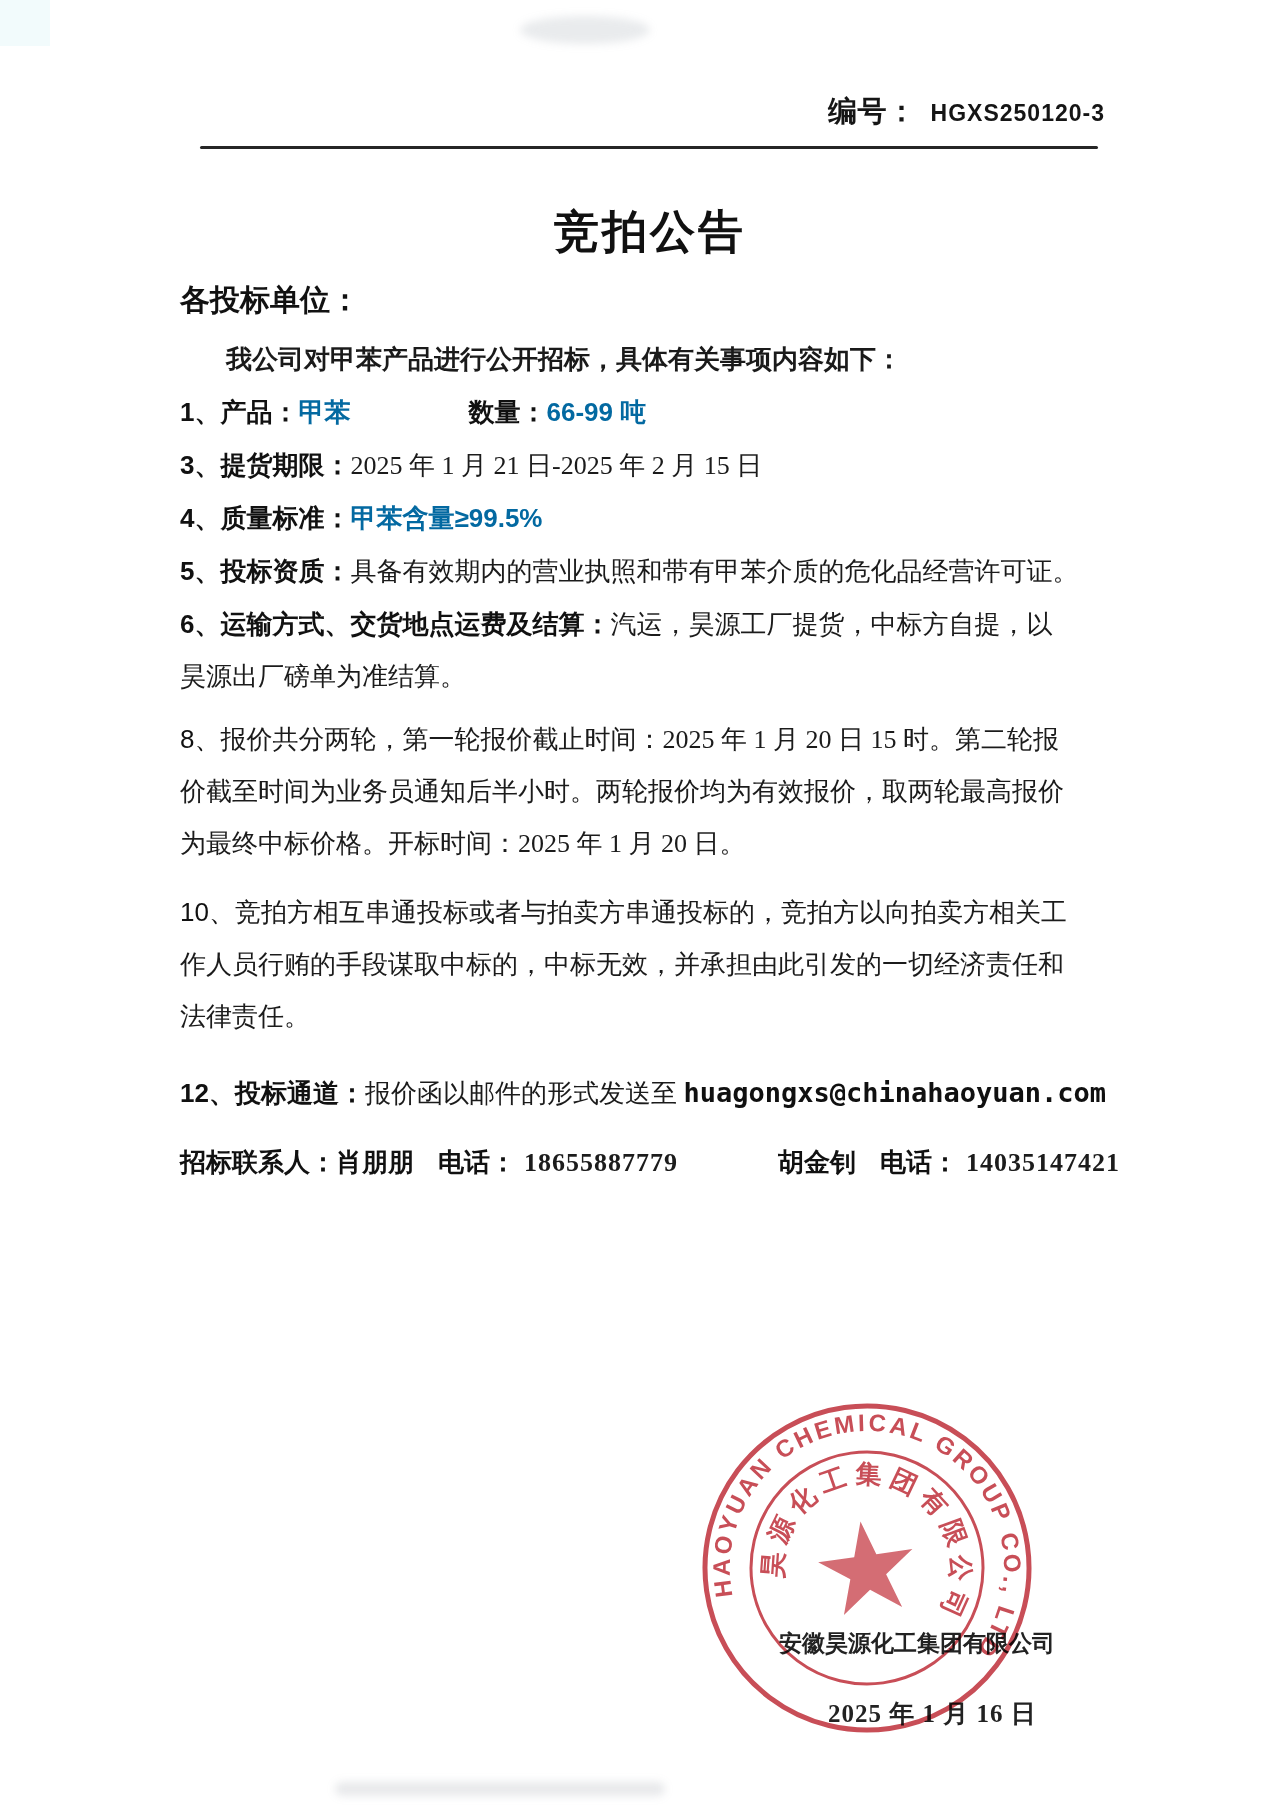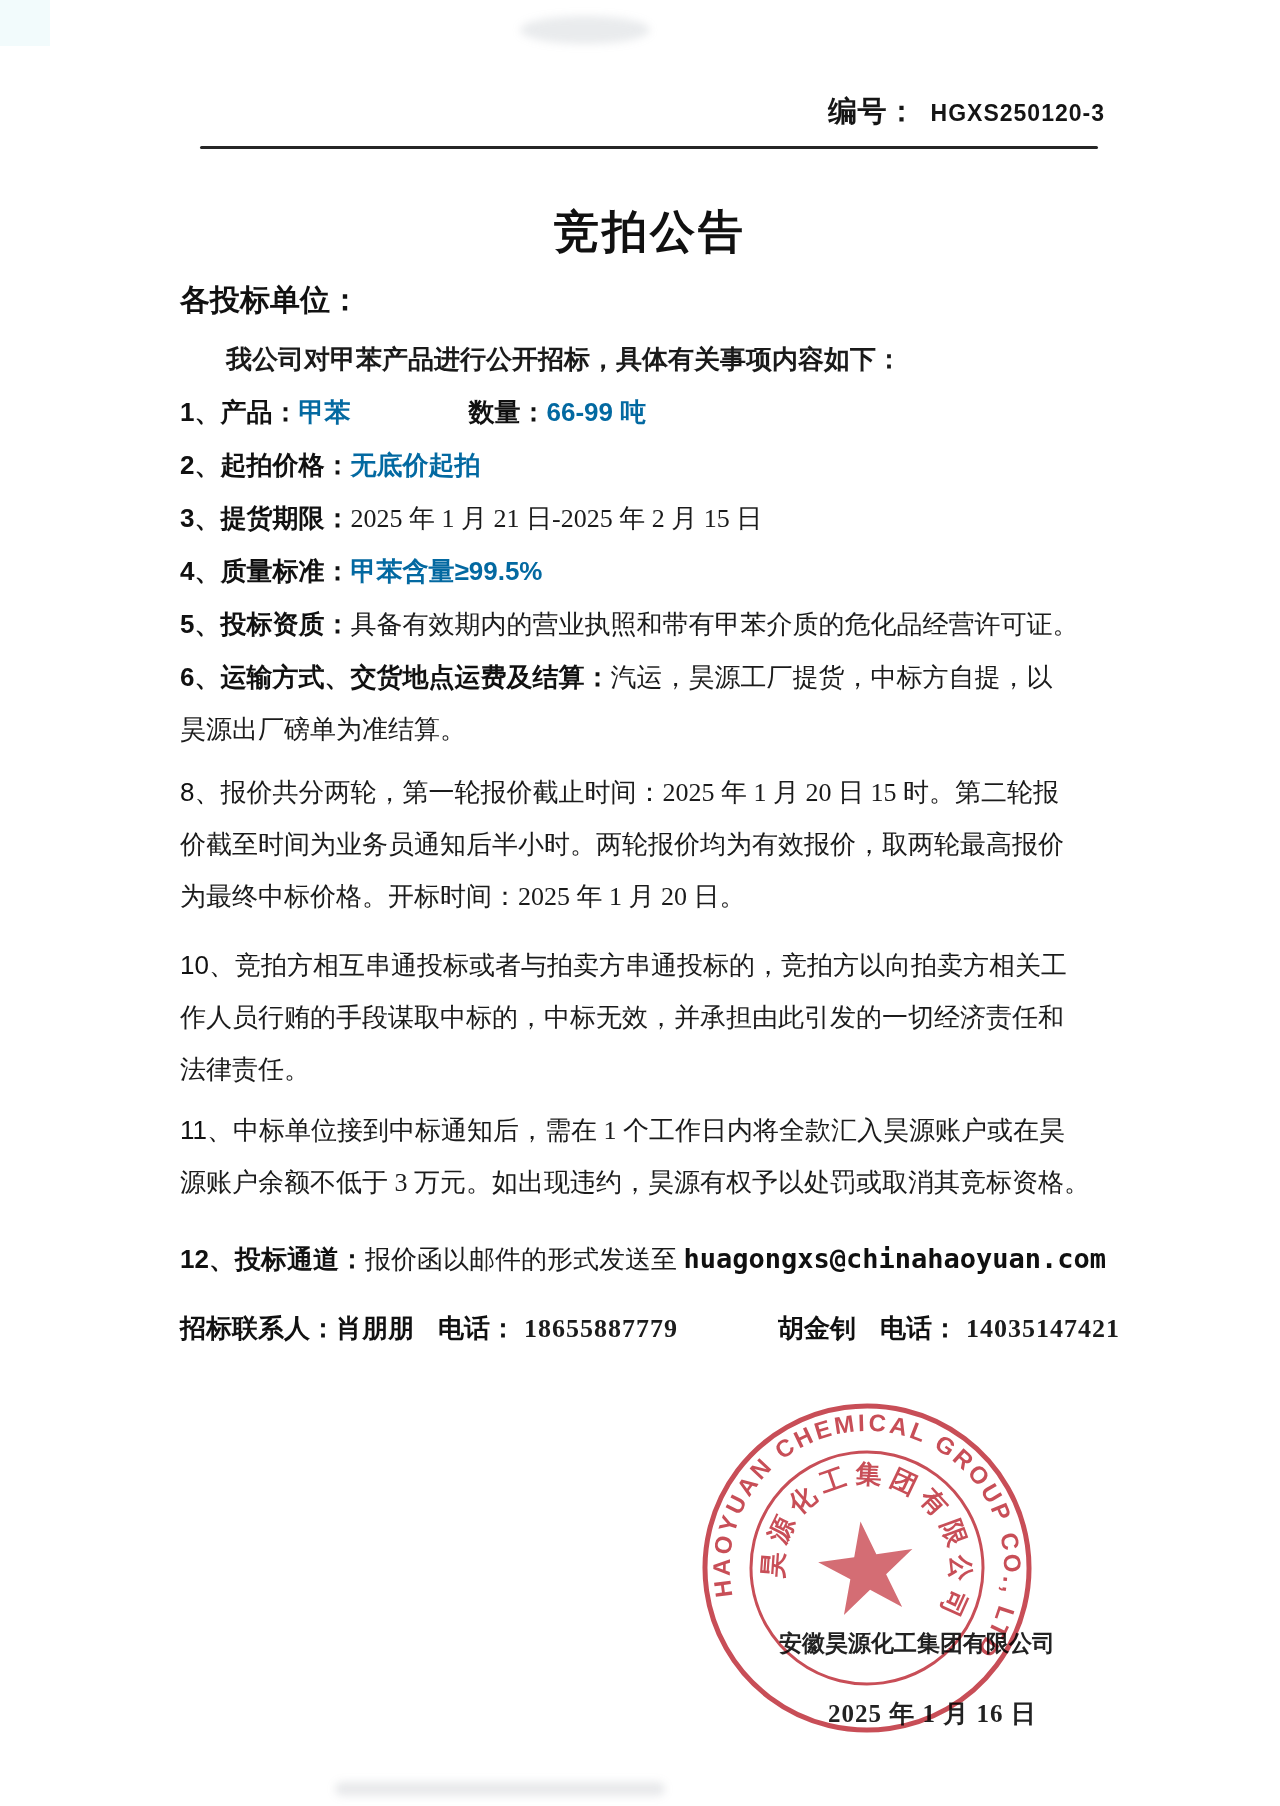--- a/index.html
+++ b/index.html
@@ -70,43 +70,40 @@
   <div class="title">竞拍公告</div>
 
   <div class="greeting">各投标单位：</div>
 
   <div class="intro">我公司对甲苯产品进行公开招标，具体有关事项内容如下：</div>
 
   <div class="items">
 
     <p class="item"><span class="num">1、</span><span class="lab">产品：</span><span class="vb">甲苯</span><span class="lab gap">数量：</span><span class="vb">66-99 吨</span></p>
 
-    <p class="item"><span class="num">2、</span><span class="lab">起拍价格：</span><span class="vb">无底价起拍</span></p>
 
     <p class="item"><span class="num">3、</span><span class="lab">提货期限：</span><span>2025 年 1 月 21 日-2025 年 2 月 15 日</span></p>
 
     <p class="item"><span class="num">4、</span><span class="lab">质量标准：</span><span class="vb">甲苯含量≥99.5%</span></p>
 
     <p class="item"><span class="num">5、</span><span class="lab">投标资质：</span><span>具备有效期内的营业执照和带有甲苯介质的危化品经营许可证。</span></p>
 
     <p class="item"><span class="num">6、</span><span class="lab">运输方式、交货地点运费及结算：</span><span>汽运，昊源工厂提货，中标方自提，以
 昊源出厂磅单为准结算。</span></p>
 
 
     <p class="item mt10"><span class="num num-p">8、</span><span>报价共分两轮，第一轮报价截止时间：2025 年 1 月 20 日 15 时。第二轮报
 价截至时间为业务员通知后半小时。两轮报价均为有效报价，取两轮最高报价
 为最终中标价格。开标时间：2025 年 1 月 20 日。</span></p>
 
 
     <p class="item mt16"><span class="num num-p">10、</span><span>竞拍方相互串通投标或者与拍卖方串通投标的，竞拍方以向拍卖方相关工
 作人员行贿的手段谋取中标的，中标无效，并承担由此引发的一切经济责任和
 法律责任。</span></p>
 
-    <p class="item mt8"><span class="num num-p">11、</span><span>中标单位接到中标通知后，需在 1 个工作日内将全款汇入昊源账户或在昊
-源账户余额不低于 3 万元。如出现违约，昊源有权予以处罚或取消其竞标资格。</span></p>
 
     <p class="item mt24"><span class="num">12、</span><span class="lab">投标通道：</span><span>报价函以邮件的形式发送至 </span><span class="email">huagongxs@chinahaoyuan.com</span></p>
 
     <div class="contacts">
       <span><span class="lab2">招标联系人：</span><span class="person">肖朋朋</span><span class="lab2">电话：</span><span class="phone">18655887779</span></span>
       <span><span class="person">胡金钊</span><span class="lab2">电话：</span><span class="phone">14035147421</span></span>
     </div>
 
 
   </div>

